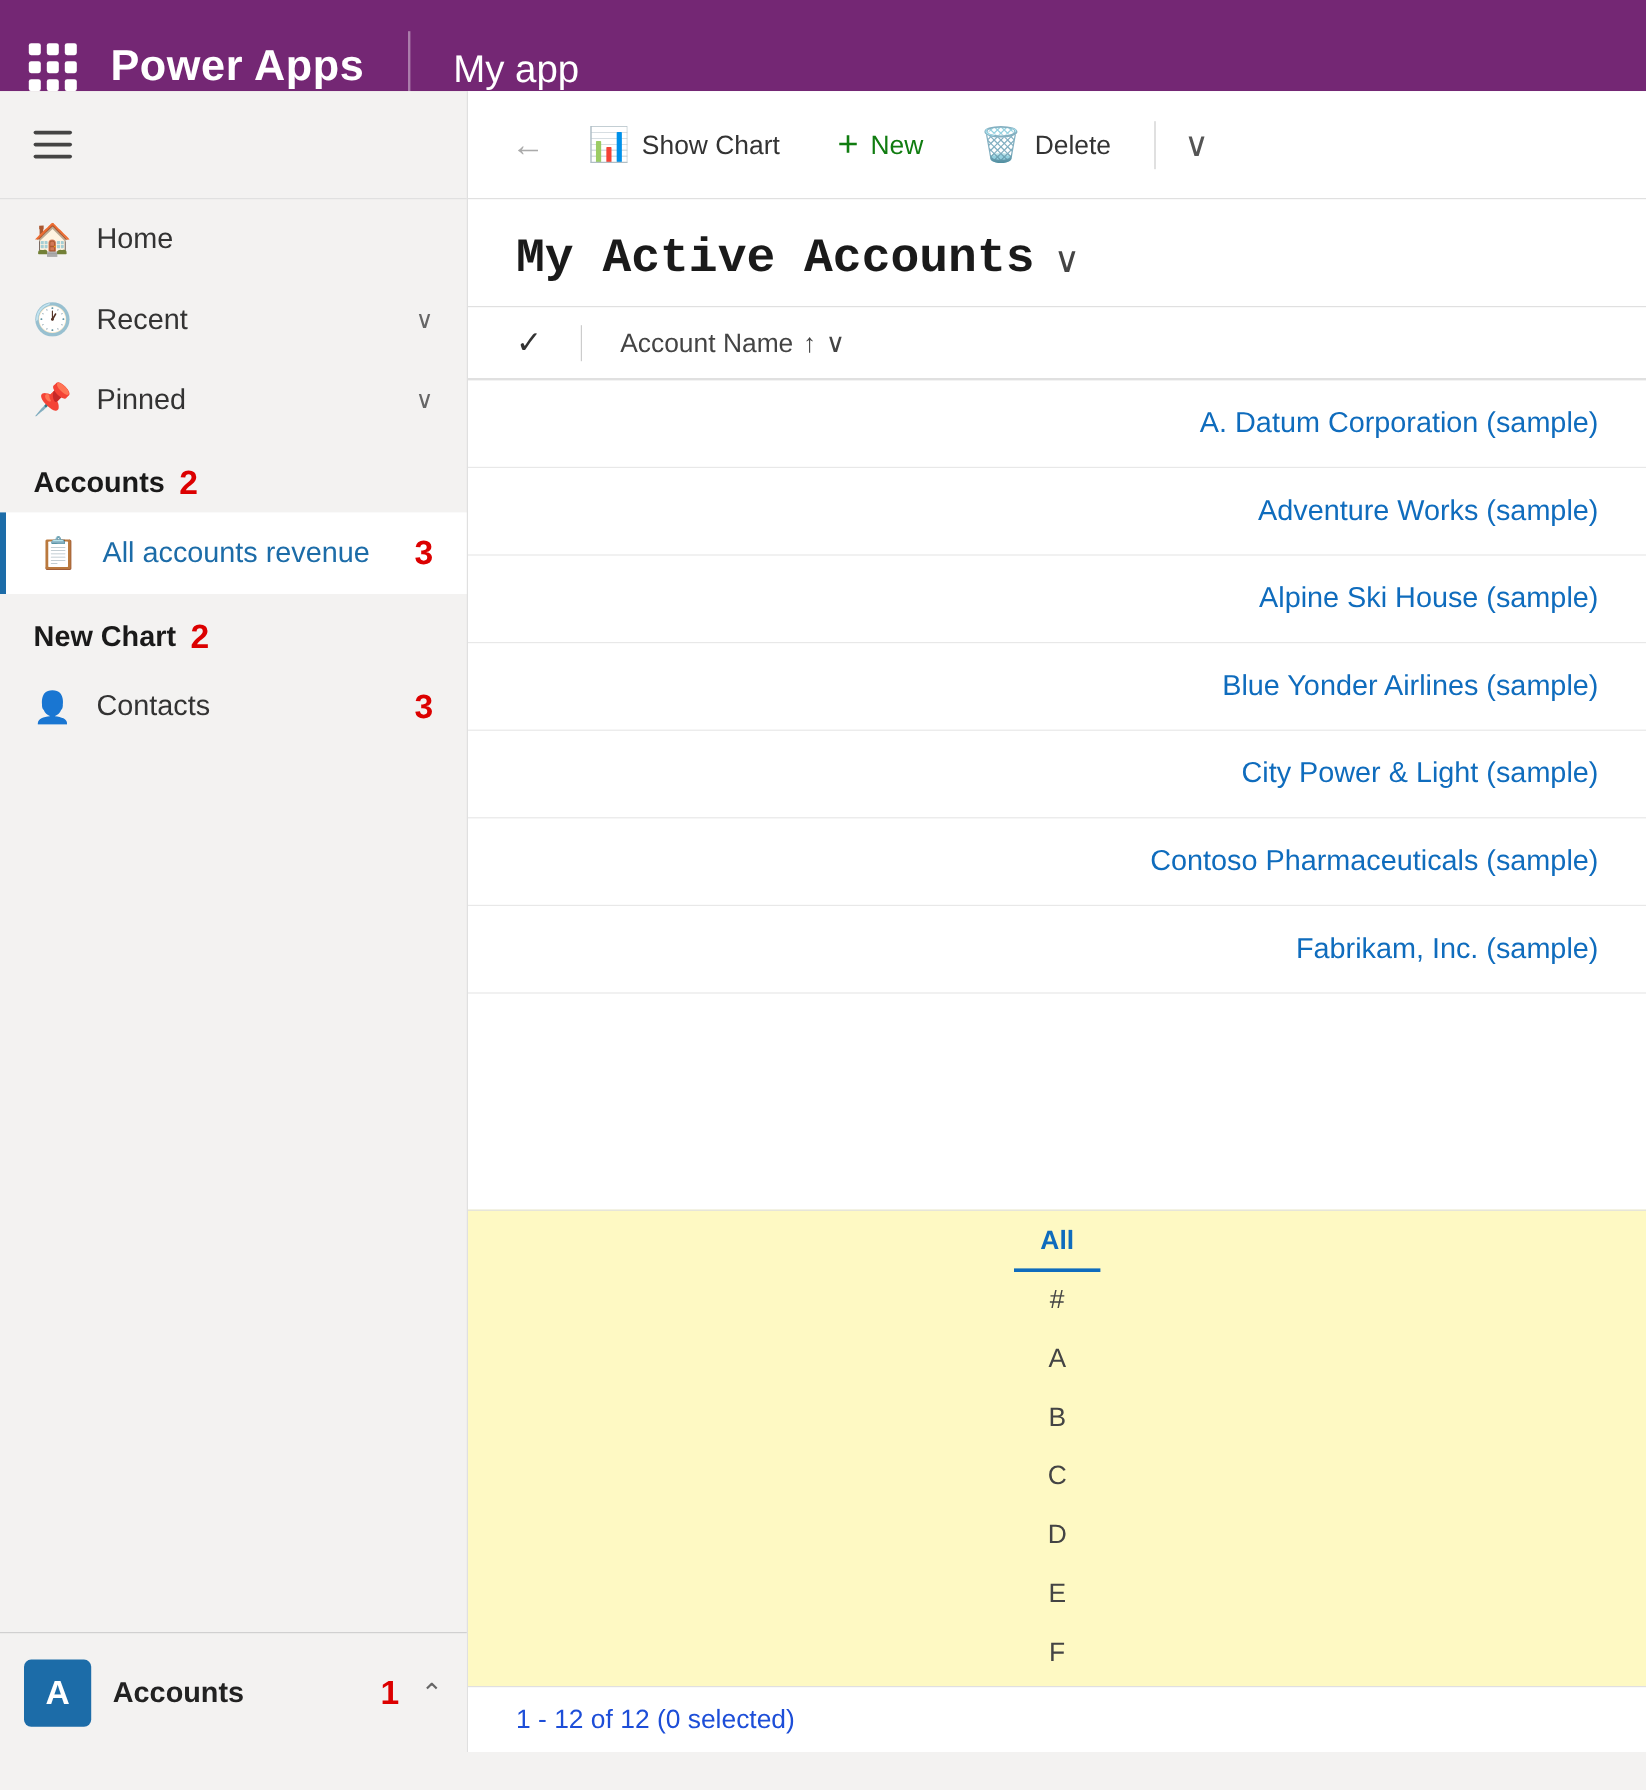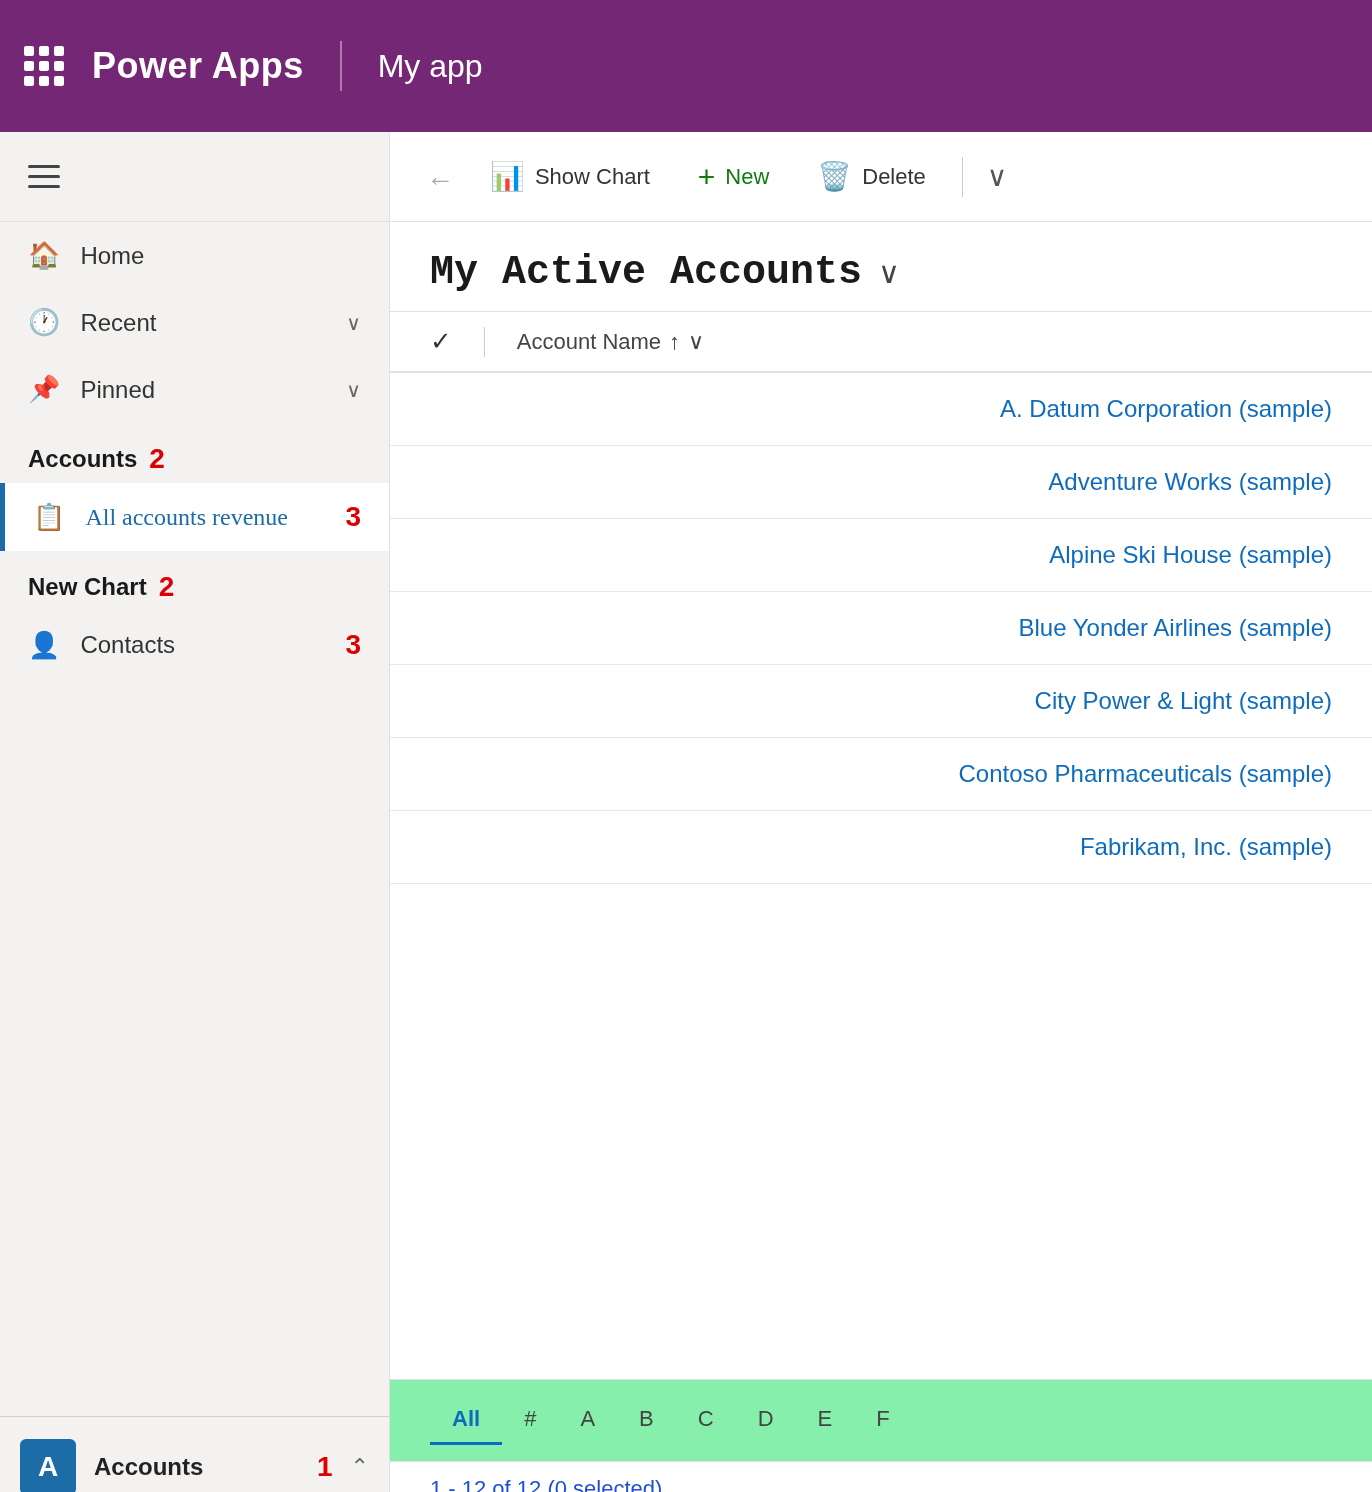--- a/index.html
+++ b/index.html
@@ -1,23 +1,23 @@
 <!DOCTYPE html>
 <html><head>
   <meta charset="utf-8">
   <style>
     * { box-sizing: border-box; margin: 0; padding: 0; }
     body { font-family: 'Segoe UI', Arial, sans-serif; background: #f3f2f1; width: 1372px; min-height: 1492px; overflow-x: hidden; }
 
     
     .top-bar {
       background: #742774;
-      height: 132px;
-      display: flex;
-      align-items: center;
+      height: 76px;
+      display: flex;
+      align-items: flex-end;
       padding: 0 24px;
       gap: 20px;
     }
     .top-bar-dots {
       display: grid;
       grid-template-columns: repeat(3, 10px);
       grid-template-rows: repeat(3, 10px);
       gap: 5px;
       margin-right: 8px;
     }
@@ -125,21 +125,20 @@
       font-size: 28px;
       font-weight: 700;
     }
 
     .nav-item-active {
       background: #ffffff;
       border-left: 5px solid #1c6ca8;
     }
     .nav-item-active .nav-label {
       color: #1c6ca8;
-      font-family: Liberation Serif, serif;
     }
 
     
     .sidebar-bottom {
       height: 100px;
       border-top: 1px solid #d0d0d0;
       display: flex;
       align-items: center;
       padding: 0 20px;
       gap: 18px;
@@ -297,26 +296,27 @@
       cursor: pointer;
       text-align: right;
     }
     .table-row a {
       color: #0f6cbd;
       text-decoration: none;
     }
 
     
     .filter-bar {
-      padding: 16px 40px;
+      padding: 2px 40px;
       border-top: 1px solid #e0e0e0;
       display: flex;
       align-items: center;
       gap: 0;
-      background: #86efac;
+      background: #fef9c3;
+      flex-direction: column;
     }
     .filter-item {
       padding: 10px 22px;
       font-size: 22px;
       color: #444;
       cursor: pointer;
       border-bottom: 3px solid transparent;
     }
     .filter-item.active {
       color: #0f6cbd;

